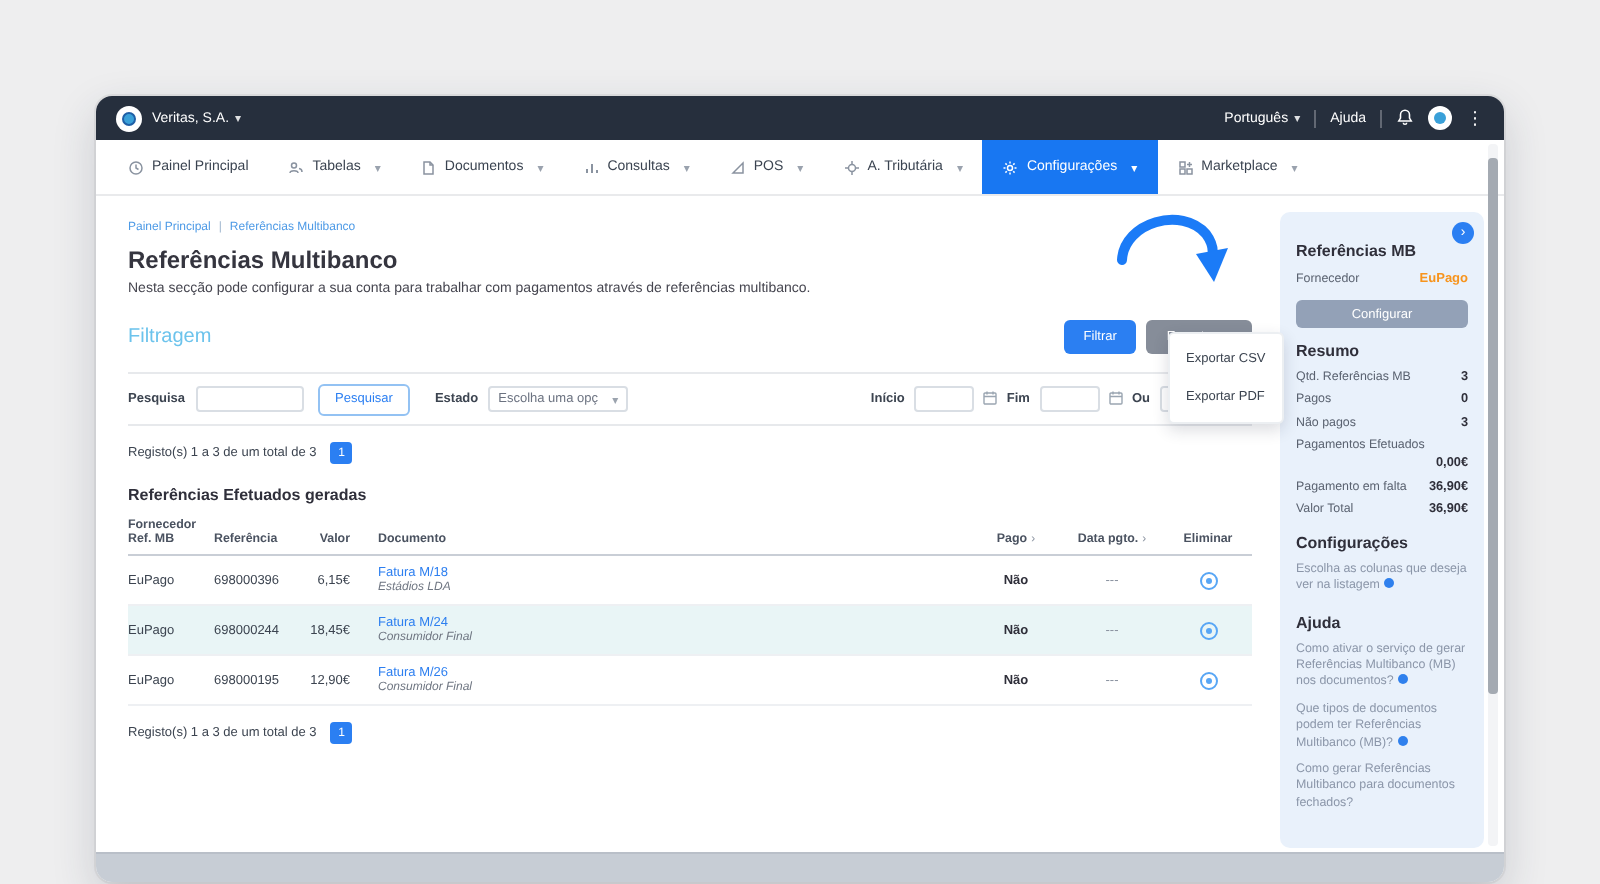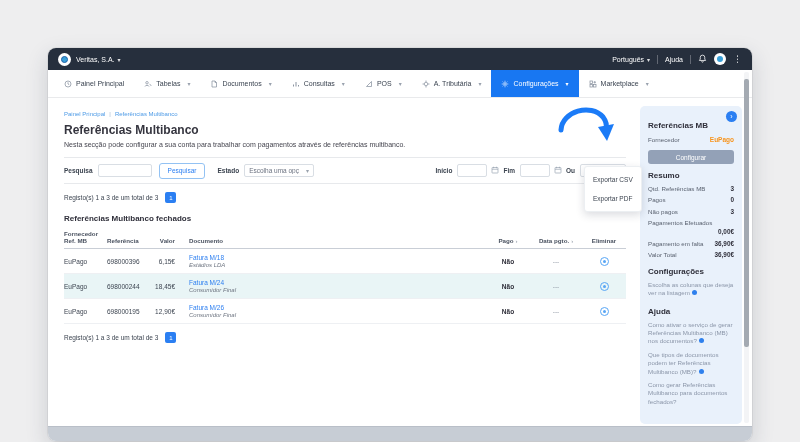--- a/index.html
+++ b/index.html
@@ -220,20 +220,32 @@
 
       <div class="breadcrumb">
         <span>Painel Principal</span>
         <span class="sep">|</span>
         <span>Referências Multibanco</span>
       </div>
 
       <div class="page-title">Referências Multibanco</div>
       <div class="page-desc">Nesta secção pode configurar a sua conta para trabalhar com pagamentos através de referências multibanco.</div>
 
+      <div class="filter-head">
+        <span class="filtragem">Filtragem</span>
+        <div class="head-btns">
+          <button class="btn btn-filtrar">
+            <span>Filtrar</span>
+          </button>
+          <button class="btn btn-exportar">
+            <span>Exportar</span>
+            <span class="caret">▾</span>
+          </button>
+        </div>
+      </div>
 
       <div class="filter-bar">
         <span class="flabel">Pesquisa</span>
         <input class="inp inp-pesquisa" style="">
         <button class="btn-pesquisar">Pesquisar</button>
         <span class="flabel">Estado</span>
         <div class="select" style="width:70px">
           <span style="flex:1;overflow:hidden;">Escolha uma opção</span>
           <span class="caret">▾</span>
         </div>
@@ -259,21 +271,21 @@
             <span style="flex:1;overflow:hidden;">Escolha uma opção</span>
           </div>
         </div>
       </div>
 
       <div class="registos">
         <span>Registo(s) 1 a 3 de um total de 3</span>
         <span class="page-badge">1</span>
       </div>
 
-      <div class="table-title">Referências Multibanco fechados</div>
+      <div class="table-title">Referências Efetuados geradas</div>
 
       <div class="thead">
         <span class="c1">Fornecedor Ref. MB</span>
         <span class="c2">Referência</span>
         <span class="c3">Valor</span>
         <span class="c4">Documento</span>
         <span class="c5">
           <span>Pago</span><span class="sort">›</span>
         </span>
         <span class="c6">

